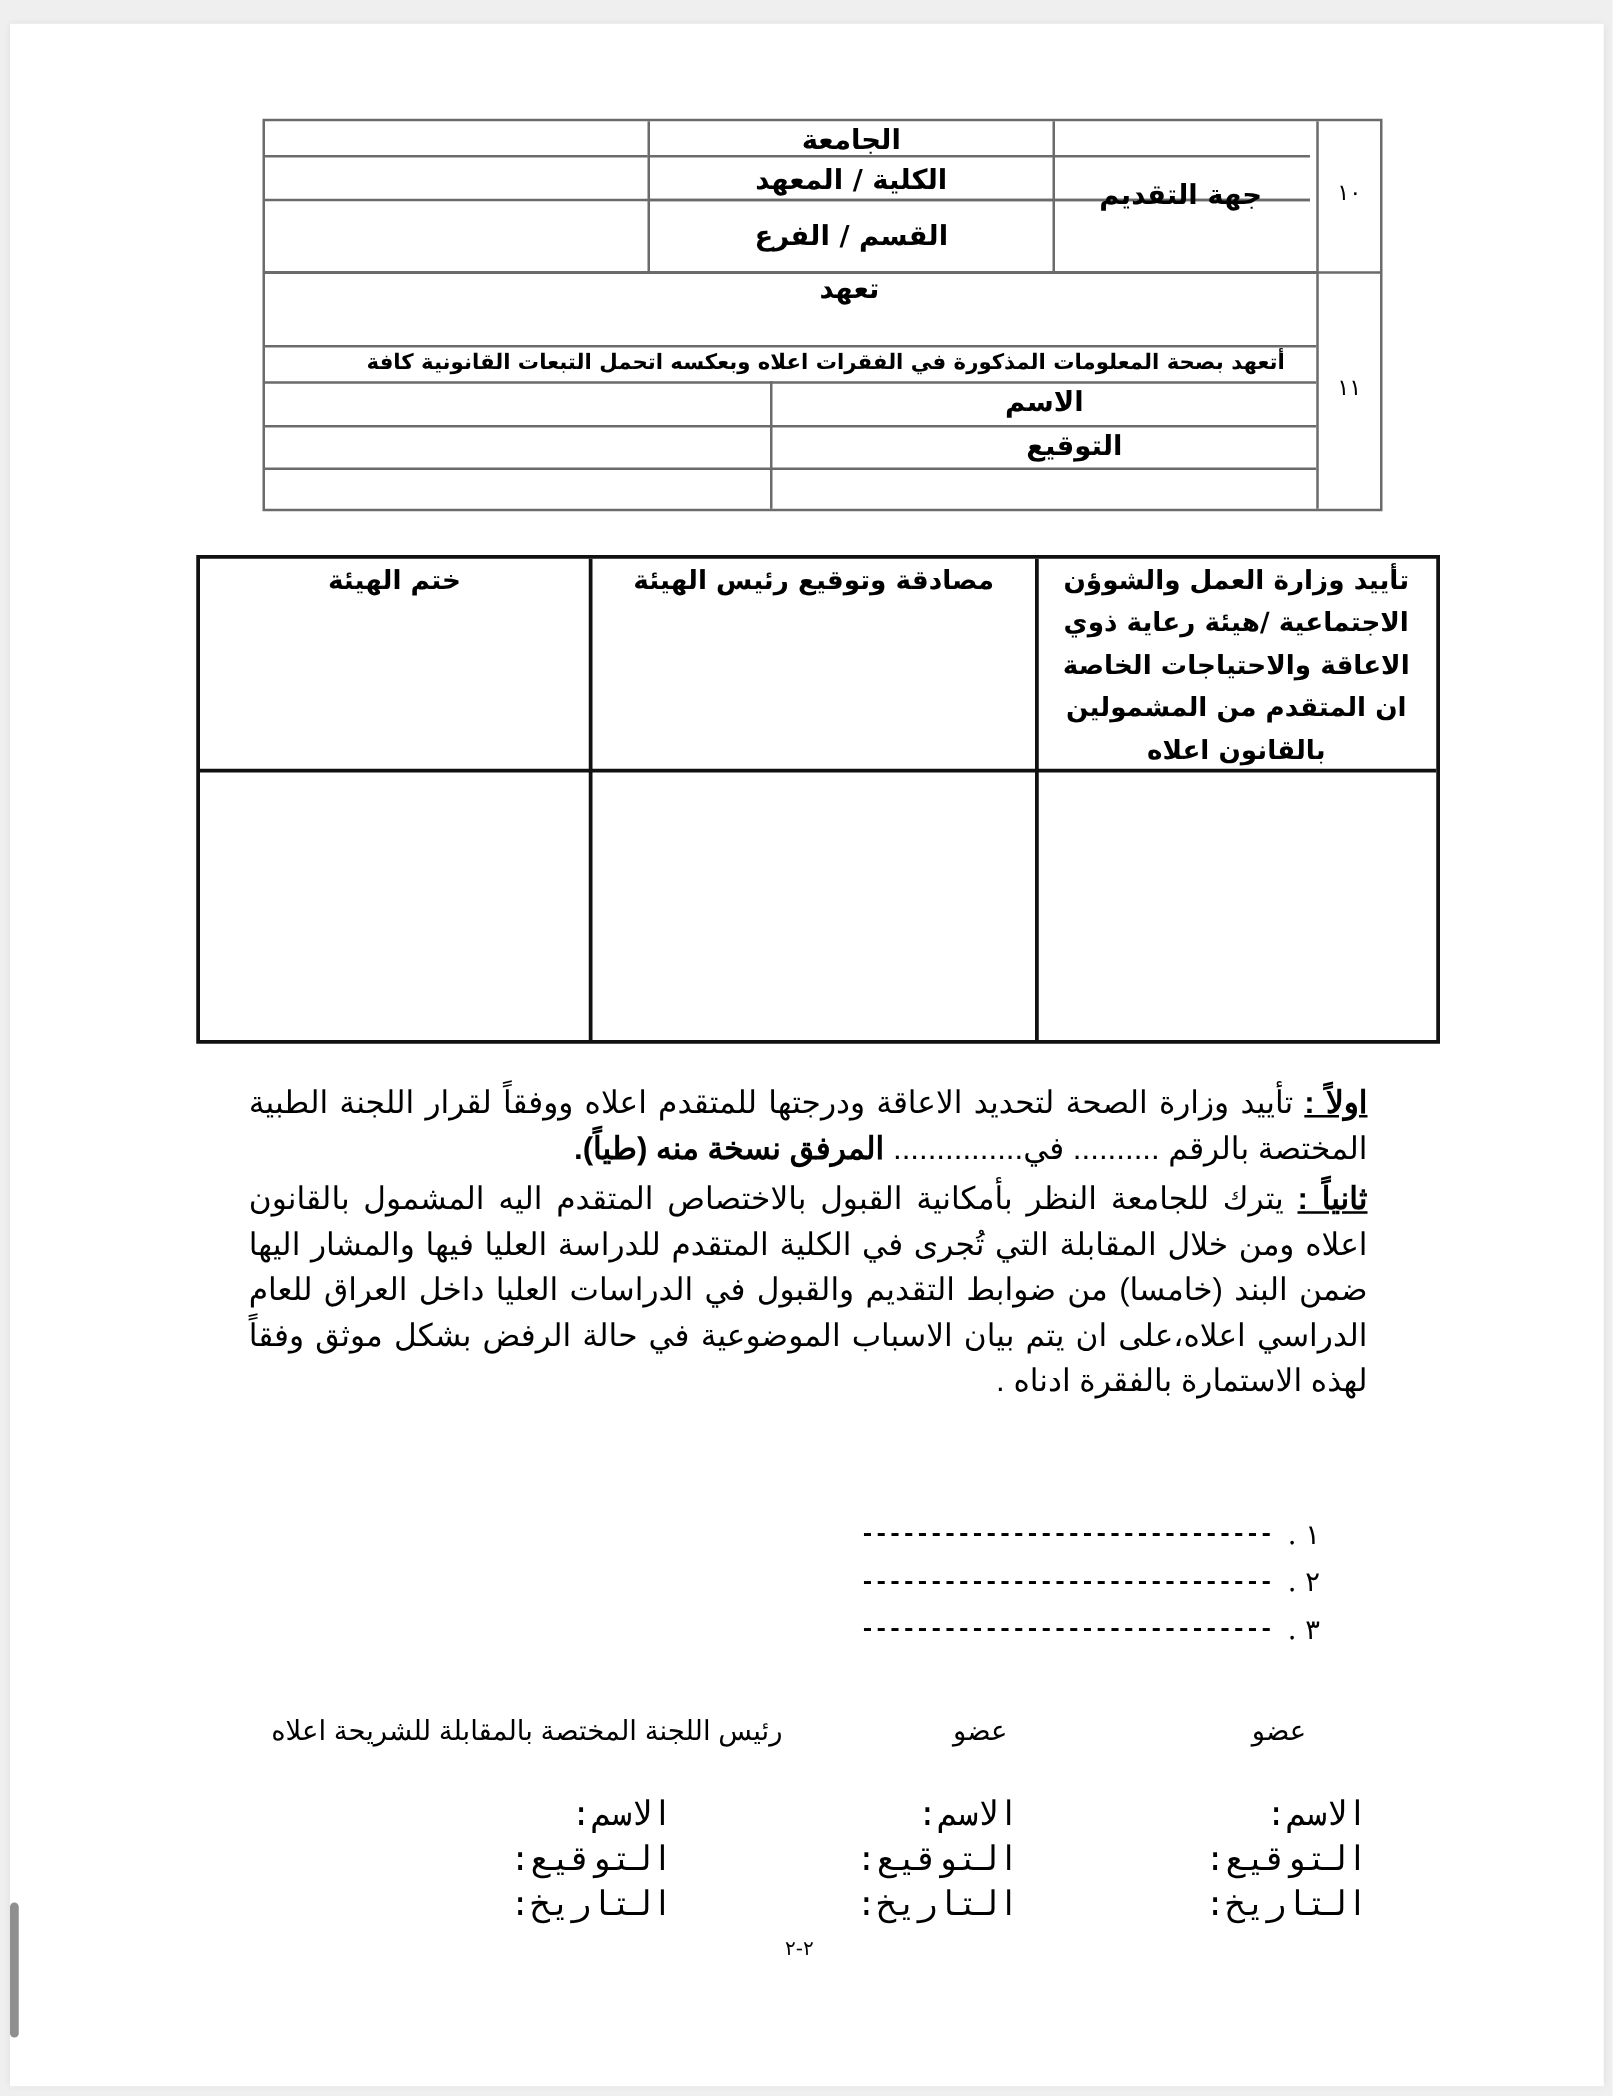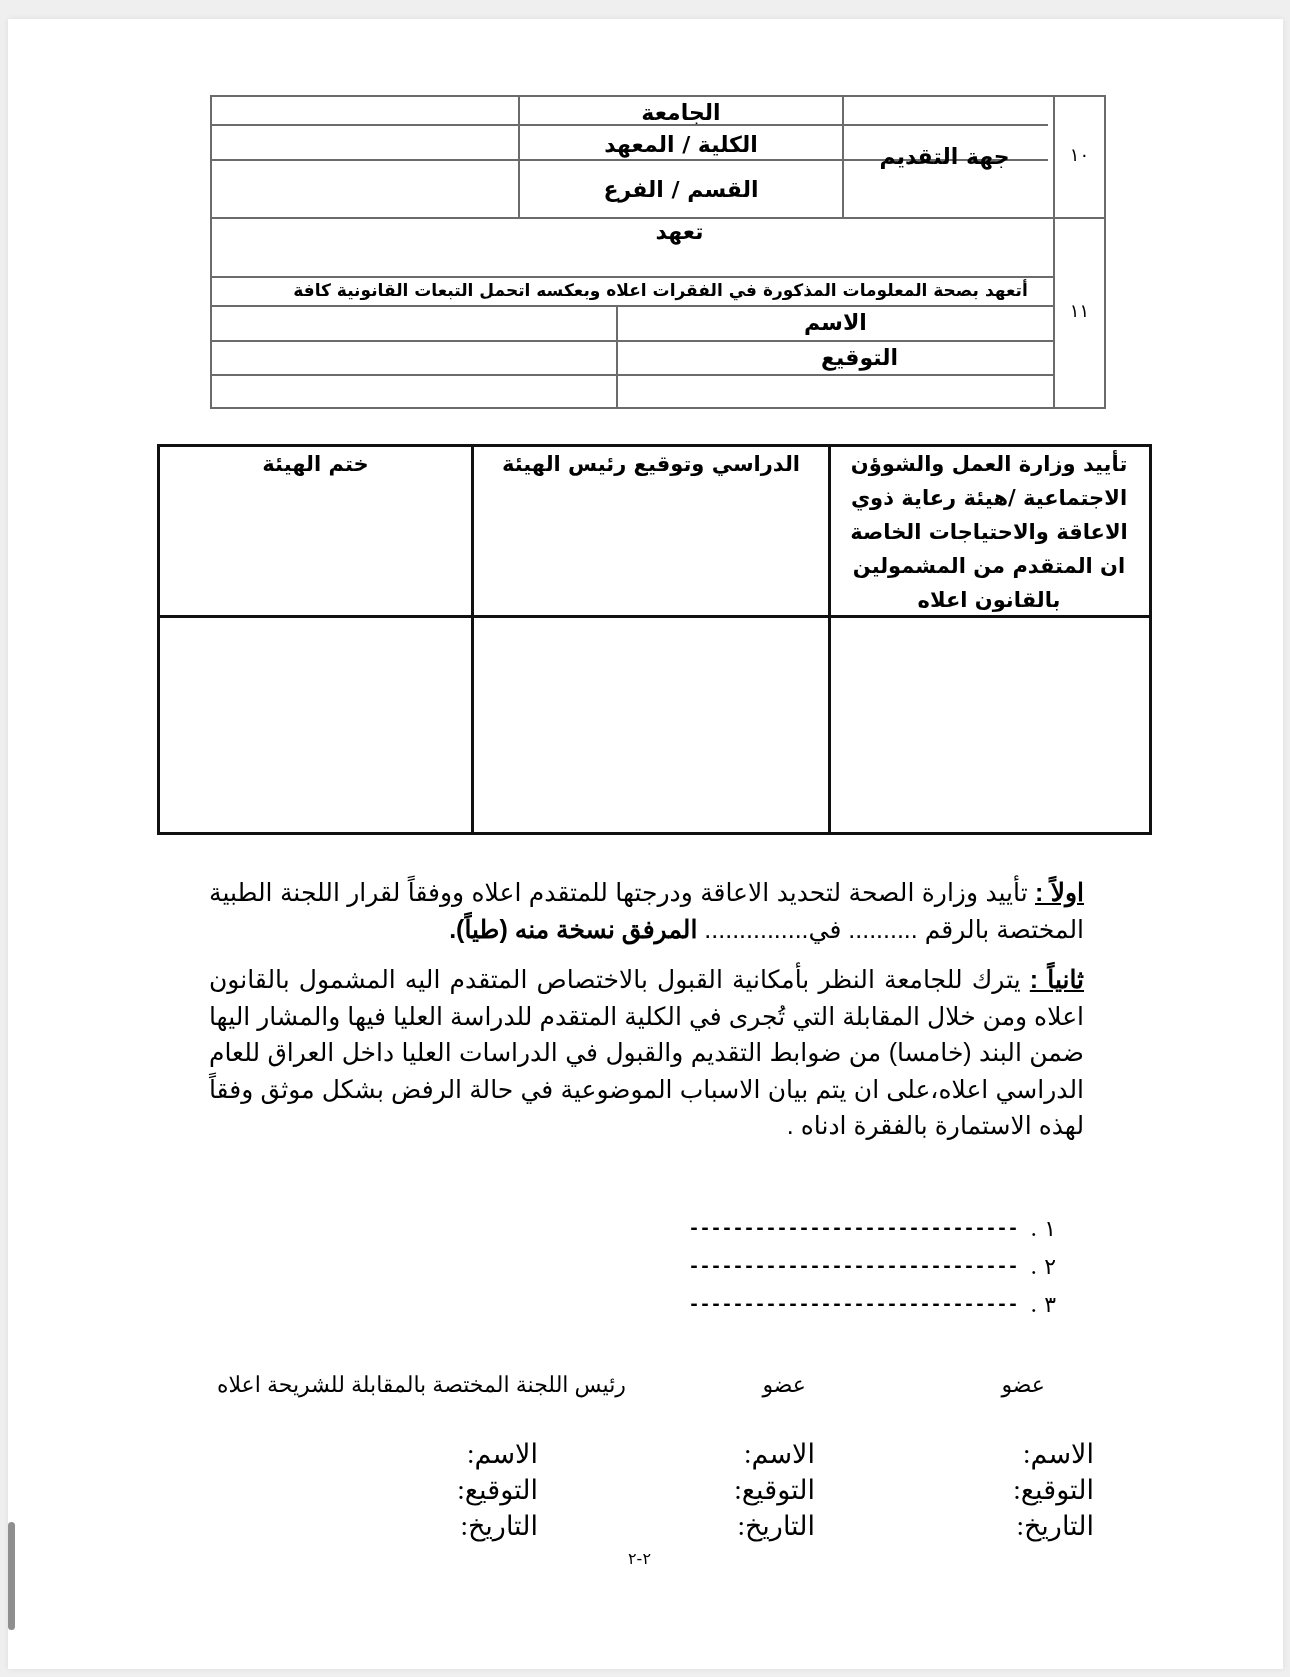--- a/index.html
+++ b/index.html
@@ -27,27 +27,27 @@
   .t2 .line-v { position:absolute; width:3px; background:#111; }
   .t2 .hdr { position:absolute; font-weight:bold; font-size:21px; direction:rtl; text-align:center; line-height:35px; }
   
   .para {
     position:absolute; left:195px; top:860px; width:903px;
     direction:rtl; text-align:justify; font-family:"Liberation Sans",sans-serif;
     font-size:25px; line-height:36.5px;
   }
   .para .lbl { font-weight:bold; text-decoration:underline; }
   .para .bold { font-weight:bold; }
-  .para p { margin:14px; text-align-last:right; }
+  .para p { margin:4px; text-align-last:right; }
   .reasons { position:absolute; left:686px; top:1210px; width:370px; direction:rtl; font-size:22px; line-height:38px; }
   .reason-row { display:flex; direction:rtl; align-items:center; white-space:nowrap; }
   .reason-num { width:38px; font-family:"DejaVu Serif",serif; }
   .reason-dash { font-family:"Liberation Mono",monospace; font-weight:bold; letter-spacing:-1px; font-size:20px; }
   .sig-head { position:absolute; top:1372px; font-family:"Liberation Sans",sans-serif; font-size:22px; direction:rtl; white-space:nowrap; }
-  .sig-col { position:absolute; top:1436px; font-family:Liberation Serif, serif; font-size:27px; line-height:36px; direction:rtl; }
+  .sig-col { position:absolute; top:1436px; font-family:Liberation Mono, monospace; font-size:27px; line-height:36px; direction:rtl; }
   .pagenum { position:absolute; top:1549px; left:628px; font-size:16px; direction:rtl; }
 </style>
 </head>
 <body>
 
 <div class="page">
 </div>
 <div class="scrollbar"></div>
 
 <div class="t1">
@@ -89,21 +89,21 @@
   <div class="abs" style="left:0; top:245px; width:404px; height:32px;"></div>
   <div class="abs" style="left:0; top:279px; width:404px; height:31px;"></div>
 </div>
 
 <div class="t2">
   <div class="line-h" style="left:0; width:989px; top:168px;"></div>
   <div class="line-v" style="left:311px; top:0; height:385px;"></div>
   <div class="line-v" style="left:668px; top:0; height:385px;"></div>
 
   <div class="hdr" style="left:676px; width:306px; top:0px; font-size:21px; line-height:34px; text-align:center;">تأييد وزارة العمل والشوؤن الاجتماعية /هيئة رعاية ذوي الاعاقة والاحتياجات الخاصة ان المتقدم من المشمولين بالقانون اعلاه</div>
-  <div class="hdr" style="left:314px; width:354px; top:0px;">الدراسي وتوقيع رئيس الهيئة</div>
+  <div class="hdr" style="left:314px; width:354px; top:0px;">مصادقة وتوقيع رئيس الهيئة</div>
   <div class="hdr" style="left:0; width:311px; top:0px;">ختم الهيئة</div>
 
   <div class="abs" style="left:671px; top:171px; width:318px; height:214px;"></div>
   <div class="abs" style="left:314px; top:171px; width:354px; height:214px;"></div>
   <div class="abs" style="left:0; top:171px; width:311px; height:214px;"></div>
 </div>
 
 <div class="para">
   <p>
     <span class="lbl">اولاً :</span><span> تأييد وزارة الصحة لتحديد الاعاقة ودرجتها للمتقدم اعلاه ووفقاً لقرار اللجنة الطبية المختصة بالرقم .......... في............... </span><span class="bold">المرفق نسخة منه (طياً).</span>

